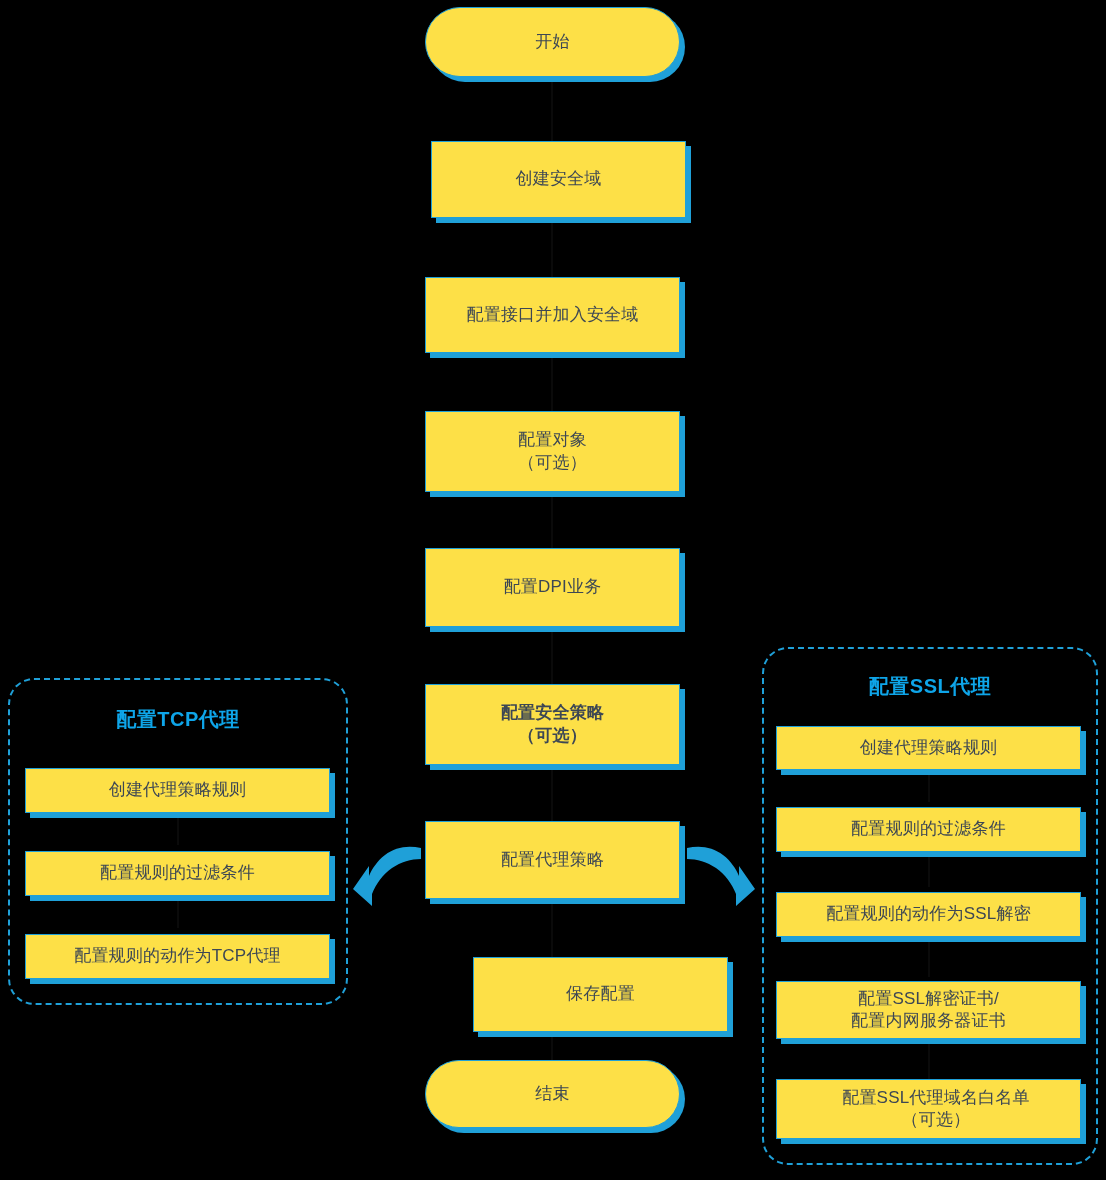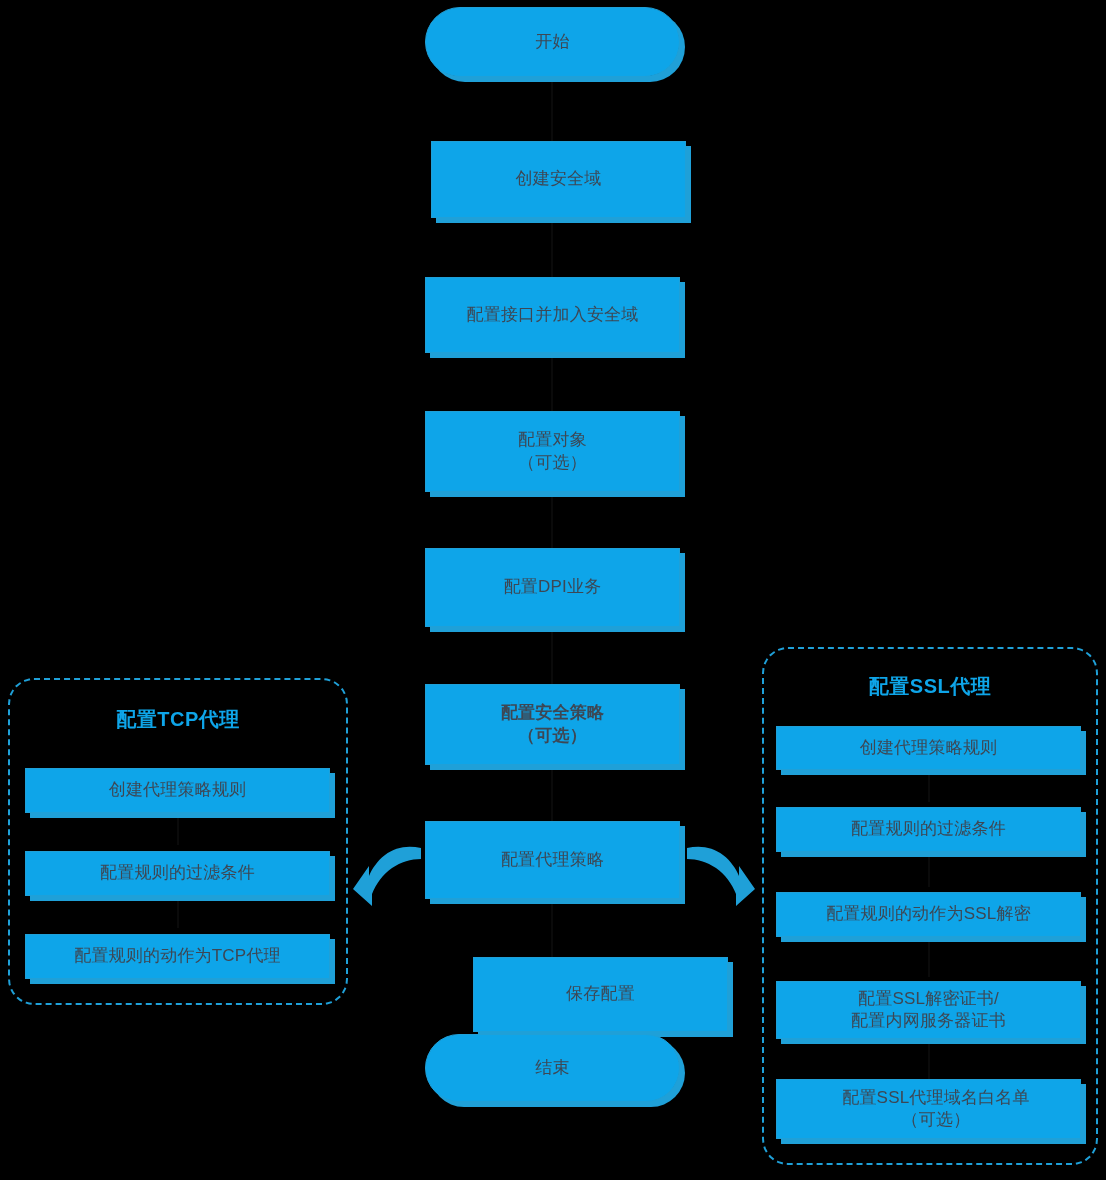--- a/index.html
+++ b/index.html
@@ -15,21 +15,21 @@
 
   #canvas {
     position: relative;
     width: 1106px;
     height: 1180px;
   }
 
   
   .node {
     position: absolute;
-    background: #0ea5e9;
+    background: #fde047;
     border: 1.5px solid #1FA0D8;
     box-shadow: 5px 5px 0 0 #1FA0D8;
     color: #3D4754;
     display: flex;
     align-items: center;
     justify-content: center;
     text-align: center;
     line-height: 1.32;
     font-size: 17px;
     letter-spacing: 0.2px;
@@ -113,21 +113,21 @@
   </div>
 
   <div class="node" style="left:425px; top:821px; width:255px; height:78px;">
     <span class="txt">配置代理策略</span>
   </div>
 
   <div class="node" style="left:425px; top:957px; width:255px; height:75px;margin-left:48px;">
     <span class="txt">保存配置</span>
   </div>
 
-  <div class="node pill" style="left:425px; top:1034px; width:255px; height:68px;text-align:right;">
+  <div class="node pill" style="left:425px; top:1060px; width:255px; height:68px;text-align:right;">
     <span class="txt">结束</span>
   </div>
 
   <div class="group" style="left:8px; top:678px; width:340px; height:327px;">
     <div class="group-title" style="top:26px;">配置TCP代理</div>
   </div>
 
   <div class="conn" style="left:177px; top:813px; height:32px;"></div>
   <div class="conn" style="left:177px; top:896px; height:32px;"></div>
 

